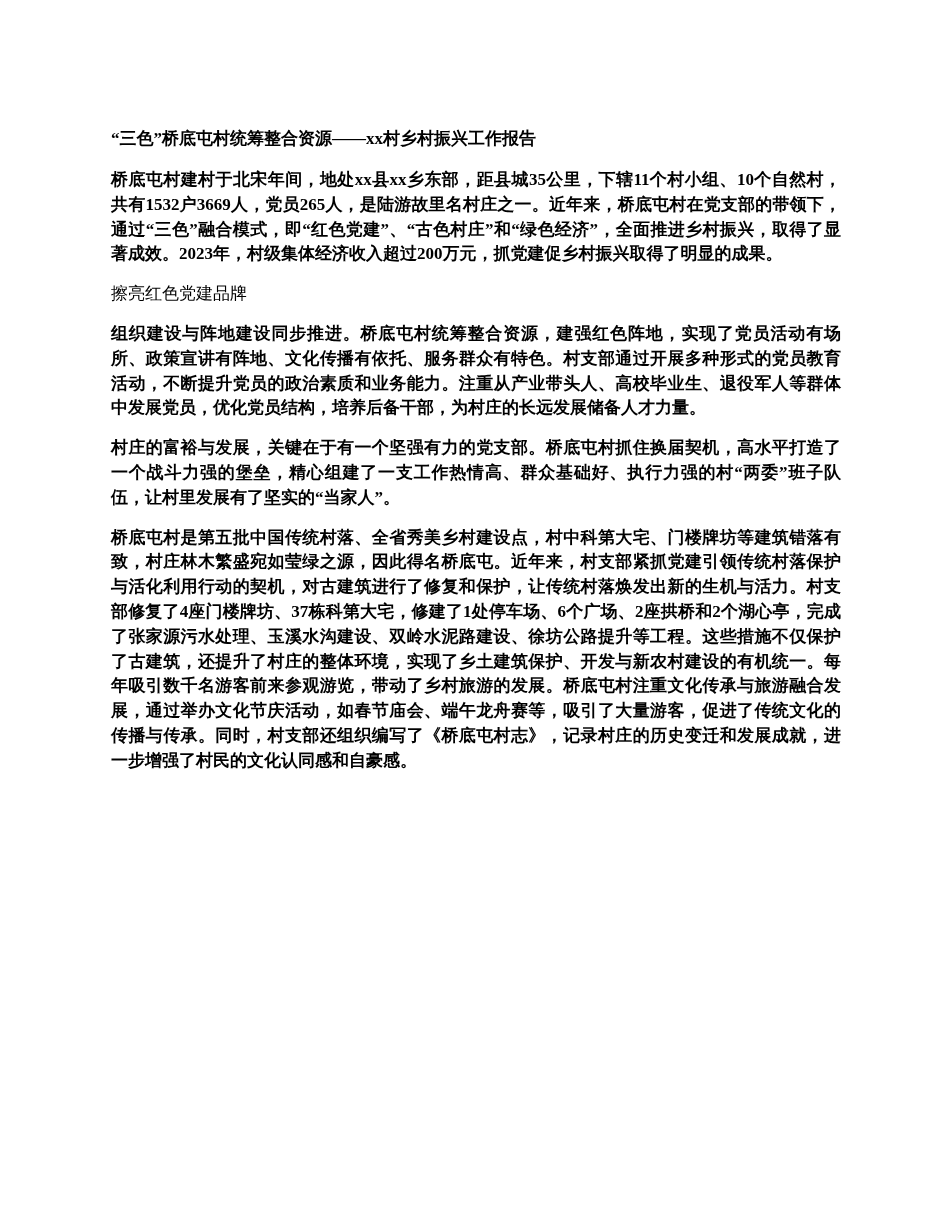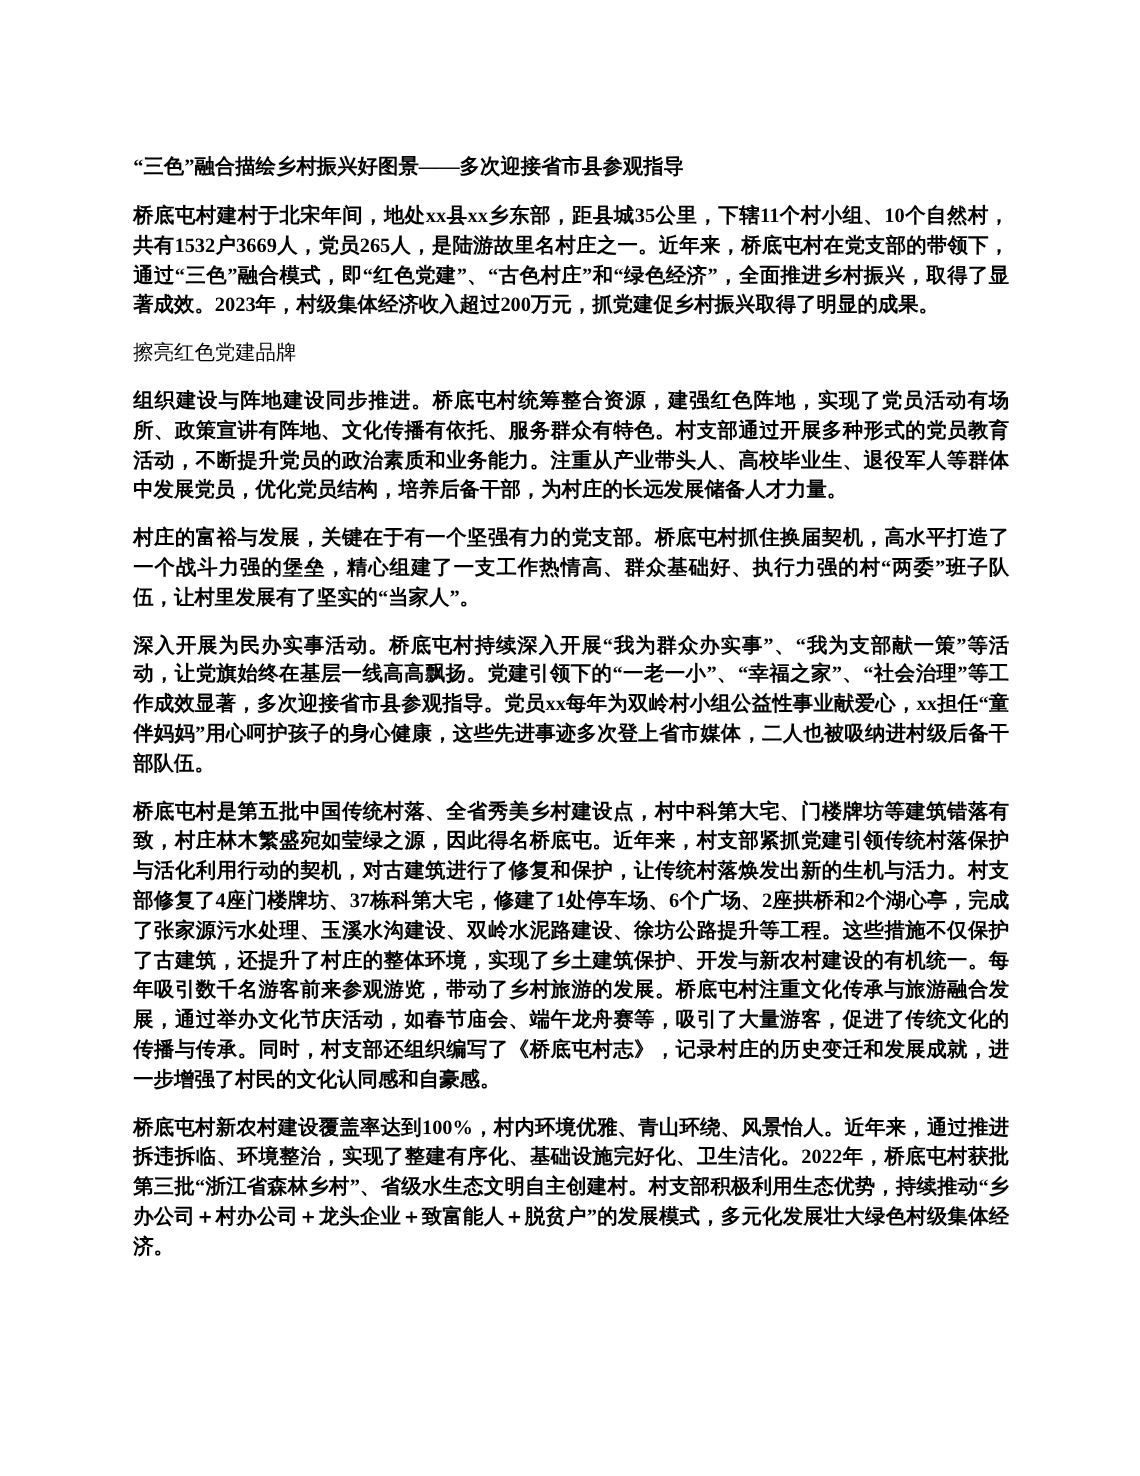--- a/index.html
+++ b/index.html
@@ -38,31 +38,29 @@
     line-height: 24.8px;
     margin: 12px 0 15px 0;
     text-align: left;
   }
 </style>
 </head>
 <body>
 
 <div class="page">
 
-  <h1 class="doc-title">“三色”融合描绘乡村振兴好图景——多次迎接省市县参观指导</h1>
+  <h1 class="doc-title">“三色”桥底屯村统筹整合资源——xx村乡村振兴工作报告</h1>
 
   <p class="para">桥底屯村建村于北宋年间，地处xx县xx乡东部，距县城35公里，下辖11个村小组、10个自然村，共有1532户3669人，党员265人，是陆游故里名村庄之一。近年来，桥底屯村在党支部的带领下，通过“三色”融合模式，即“红色党建”、“古色村庄”和“绿色经济”，全面推进乡村振兴，取得了显著成效。2023年，村级集体经济收入超过200万元，抓党建促乡村振兴取得了明显的成果。</p>
 
   <p class="section-heading">擦亮红色党建品牌</p>
 
   <p class="para">组织建设与阵地建设同步推进。桥底屯村统筹整合资源，建强红色阵地，实现了党员活动有场所、政策宣讲有阵地、文化传播有依托、服务群众有特色。村支部通过开展多种形式的党员教育活动，不断提升党员的政治素质和业务能力。注重从产业带头人、高校毕业生、退役军人等群体中发展党员，优化党员结构，培养后备干部，为村庄的长远发展储备人才力量。</p>
 
   <p class="para">村庄的富裕与发展，关键在于有一个坚强有力的党支部。桥底屯村抓住换届契机，高水平打造了一个战斗力强的堡垒，精心组建了一支工作热情高、群众基础好、执行力强的村“两委”班子队伍，让村里发展有了坚实的“当家人”。</p>
 
-  <p class="para">深入开展为民办实事活动。桥底屯村持续深入开展“我为群众办实事”、“我为支部献一策”等活动，让党旗始终在基层一线高高飘扬。党建引领下的“一老一小”、“幸福之家”、“社会治理”等工作成效显著，多次迎接省市县参观指导。党员xx每年为双岭村小组公益性事业献爱心，xx担任“童伴妈妈”用心呵护孩子的身心健康，这些先进事迹多次登上省市媒体，二人也被吸纳进村级后备干部队伍。</p>
 
 
   <p class="para">桥底屯村是第五批中国传统村落、全省秀美乡村建设点，村中科第大宅、门楼牌坊等建筑错落有致，村庄林木繁盛宛如莹绿之源，因此得名桥底屯。近年来，村支部紧抓党建引领传统村落保护与活化利用行动的契机，对古建筑进行了修复和保护，让传统村落焕发出新的生机与活力。村支部修复了4座门楼牌坊、37栋科第大宅，修建了1处停车场、6个广场、2座拱桥和2个湖心亭，完成了张家源污水处理、玉溪水沟建设、双岭水泥路建设、徐坊公路提升等工程。这些措施不仅保护了古建筑，还提升了村庄的整体环境，实现了乡土建筑保护、开发与新农村建设的有机统一。每年吸引数千名游客前来参观游览，带动了乡村旅游的发展。桥底屯村注重文化传承与旅游融合发展，通过举办文化节庆活动，如春节庙会、端午龙舟赛等，吸引了大量游客，促进了传统文化的传播与传承。同时，村支部还组织编写了《桥底屯村志》，记录村庄的历史变迁和发展成就，进一步增强了村民的文化认同感和自豪感。</p>
 
 
-  <p class="para">桥底屯村新农村建设覆盖率达到100%，村内环境优雅、青山环绕、风景怡人。近年来，通过推进拆违拆临、环境整治，实现了整建有序化、基础设施完好化、卫生洁化。2022年，桥底屯村获批第三批“浙江省森林乡村”、省级水生态文明自主创建村。村支部积极利用生态优势，持续推动“乡办公司＋村办公司＋龙头企业＋致富能人＋脱贫户”的发展模式，多元化发展壮大绿色村级集体经济。</p>
 
 </div>
 
 </body></html>

